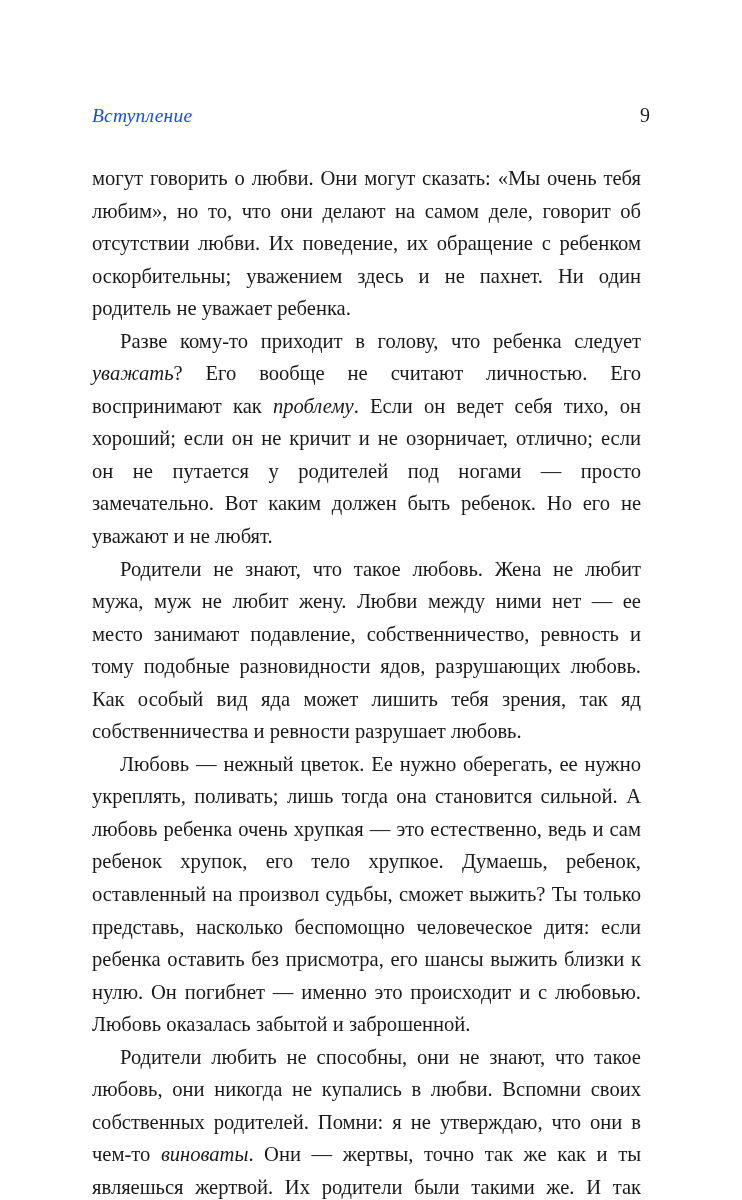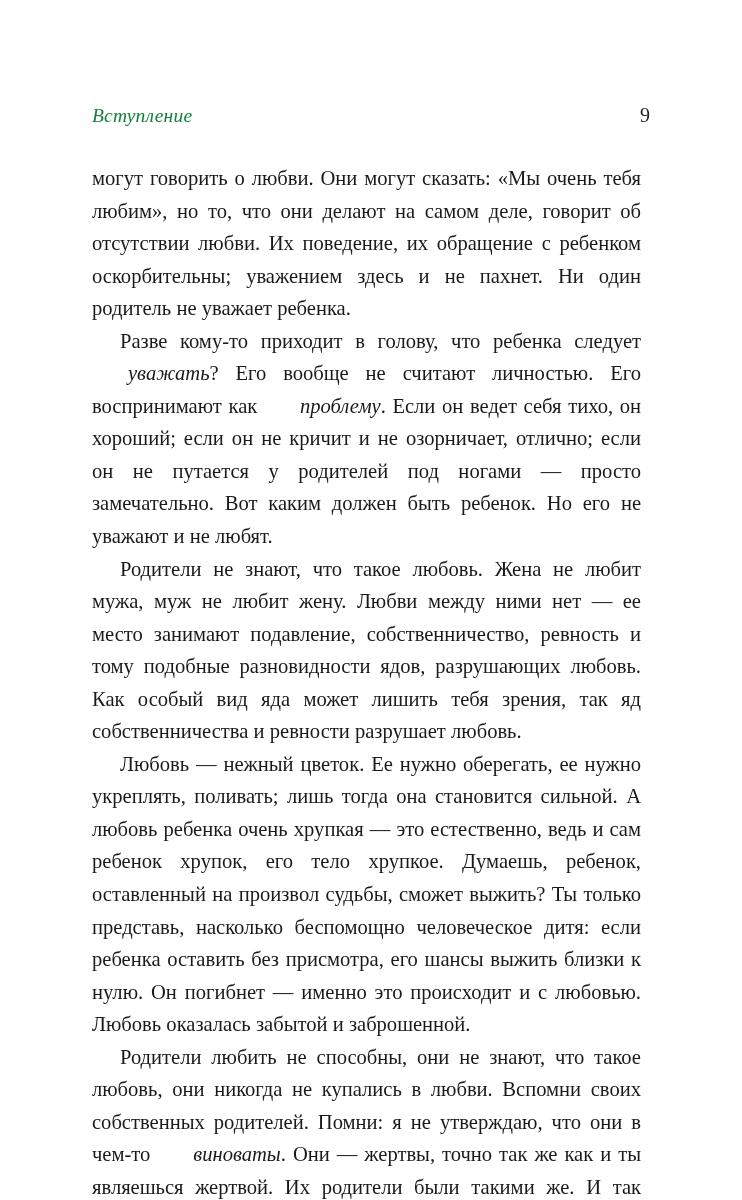--- a/index.html
+++ b/index.html
@@ -26,21 +26,21 @@
     top: 104px;
     height: 26px;
     display: flex;
     align-items: baseline;
     justify-content: space-between;
   }
   .running-head-title {
     font-style: italic;
     font-size: 19.5px;
     letter-spacing: 0.2px;
-    color: #15803d;
+    color: #1d4ed8;
     white-space: nowrap;
   }
   .running-head-folio {
     font-size: 20px;
     color: #1f1f1f;
     font-style: normal;
   }
 
   
   .text-block {
@@ -58,21 +58,20 @@
     line-height: 32.55px;
     letter-spacing: -0.02px;
     word-spacing: 0.1px;
     hyphens: manual;
   }
   .para.first {
     text-indent: 0;
     margin-top: 12px;
   }
   .para em {
-    margin-left: 36px;
   }
 </style>
 </head>
 <body>
 
 <div class="page">
 
   <div class="running-head">
     <span class="running-head-title">Вступление</span>
     <span class="running-head-folio">9</span>

